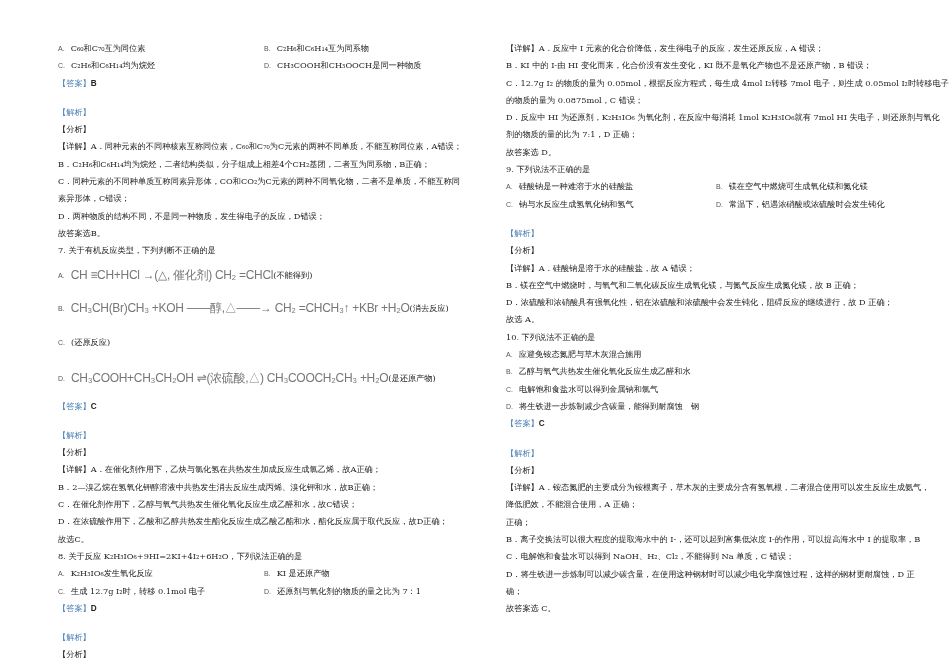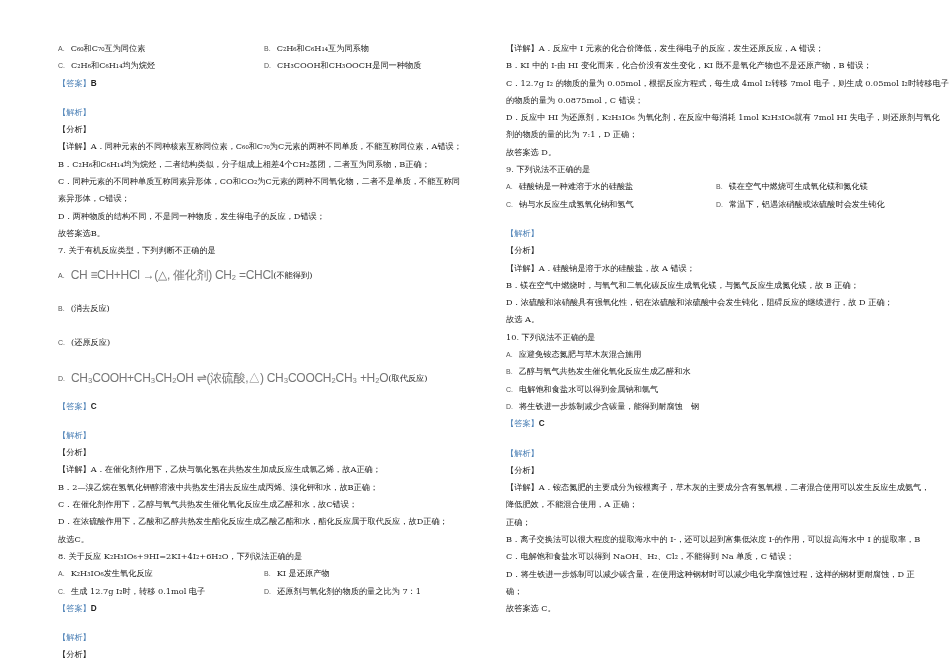--- a/index.html
+++ b/index.html
@@ -41,30 +41,31 @@
   <div class="ln">故答案选B。</div>
 
   <div class="ln">7. 关于有机反应类型，下列判断不正确的是</div>
   <div class="tall" style="height:32px">
       <span class="opt-letter">A.</span>
       <span class="chem">CH ≡CH+HCl →(△, 催化剂) CH₂ =CHCl</span>
       <span class="tail">(不能得到)</span>
     </div>
   <div class="tall" style="height:34px">
       <span class="opt-letter">B.</span>
+      <span class="chem">CH₃CH(Br)CH₃ +KOH ——醇,△——→ CH₂ =CHCH₃↑ +KBr +H₂O</span>
       <span class="tail">(消去反应)</span>
     </div>
   <div class="tall" style="height:34px">
       <span class="opt-letter">C.</span>
       <span class="tail">(还原反应)</span>
     </div>
   <div class="tall" style="height:38px">
       <span class="opt-letter">D.</span>
       <span class="chem">CH₃COOH+CH₃CH₂OH ⇌(浓硫酸,△) CH₃COOCH₂CH₃ +H₂O</span>
-      <span class="tail">(取代反应)</span>
+      <span class="tail">(是还原产物)</span>
     </div>
 
   <div class="ln"><span class="blue">【答案】</span><span class="ans">C</span></div>
   <div class="ln blue">【解析】</div>
   <div class="ln bk">【分析】</div>
   <div class="ln">【详解】A．在催化剂作用下，乙炔与氯化氢在共热发生加成反应生成氯乙烯，故A正确；</div>
   <div class="ln">B．2—溴乙烷在氢氧化钾醇溶液中共热发生消去反应生成丙烯、溴化钾和水，故B正确；</div>
   <div class="ln">C．在催化剂作用下，乙醇与氧气共热发生催化氧化反应生成乙醛和水，故C错误；</div>
   <div class="ln">D．在浓硫酸作用下，乙酸和乙醇共热发生酯化反应生成乙酸乙酯和水，酯化反应属于取代反应，故D正确；</div>
   <div class="ln">故选C。</div>

